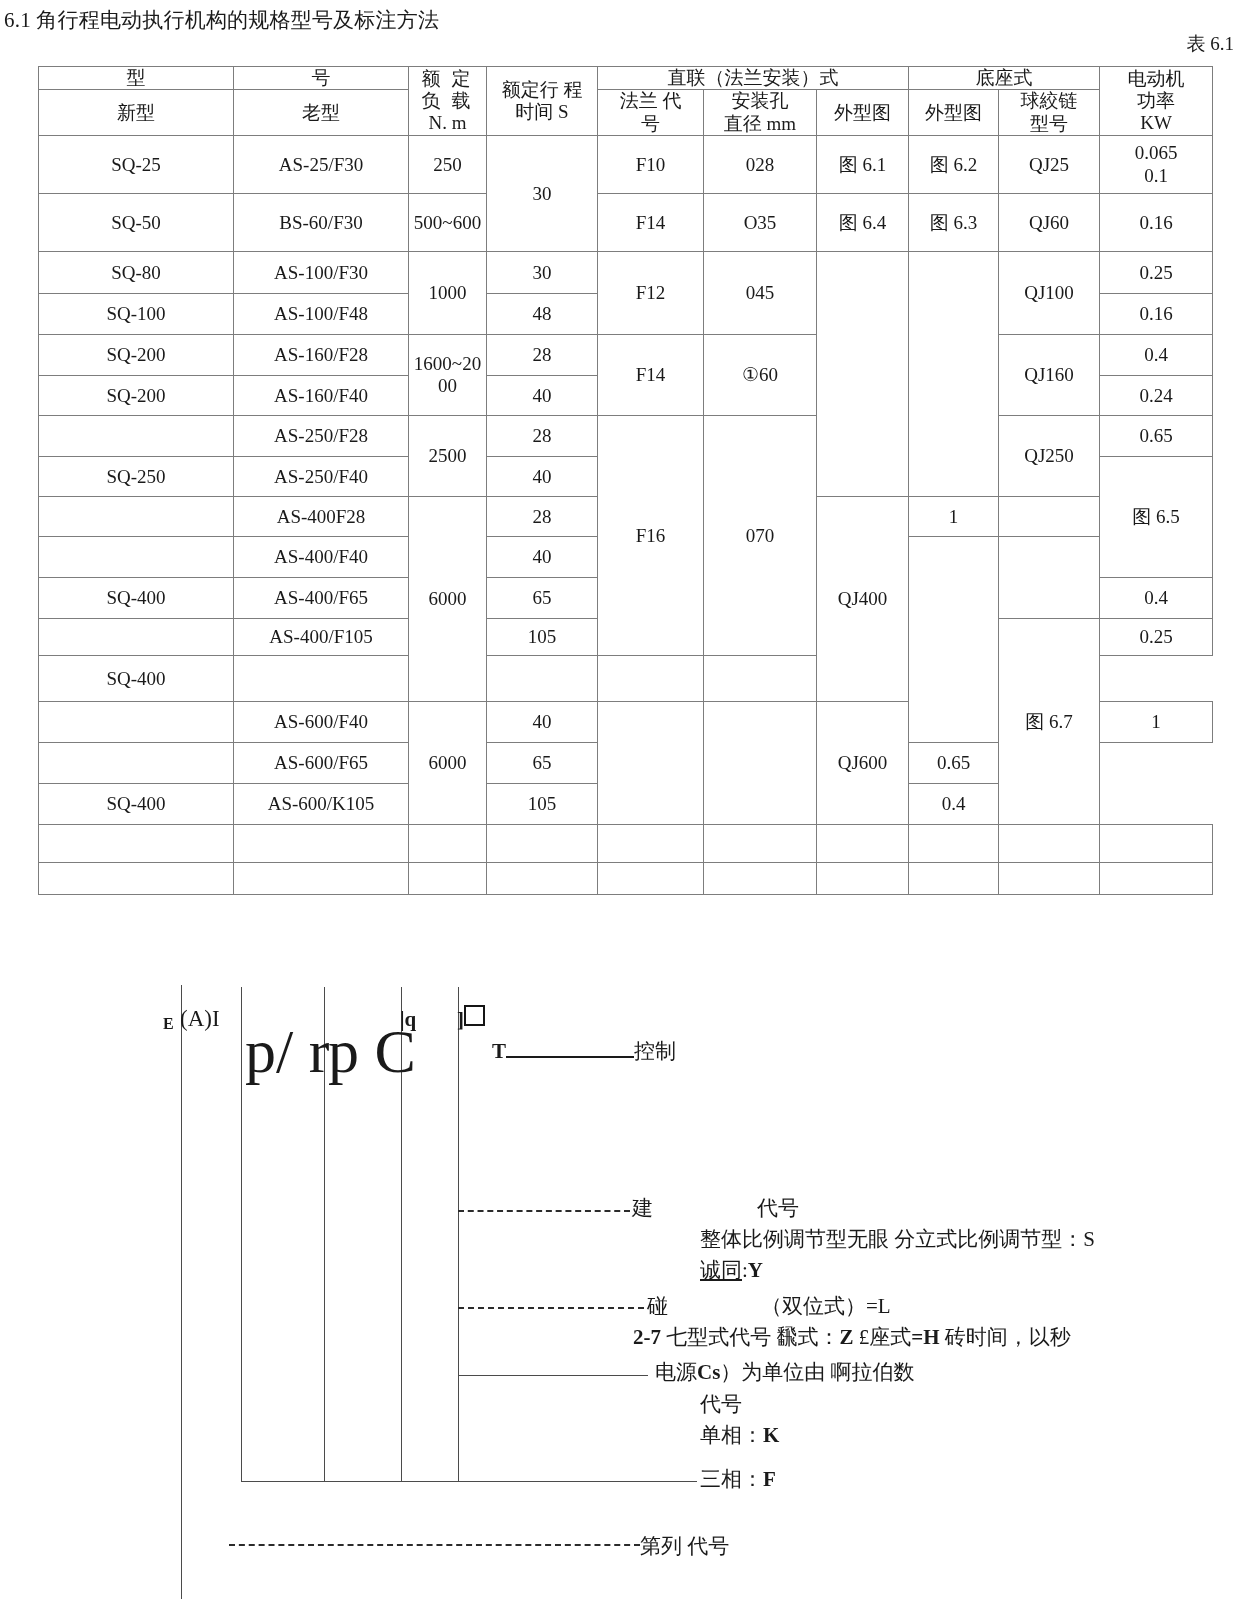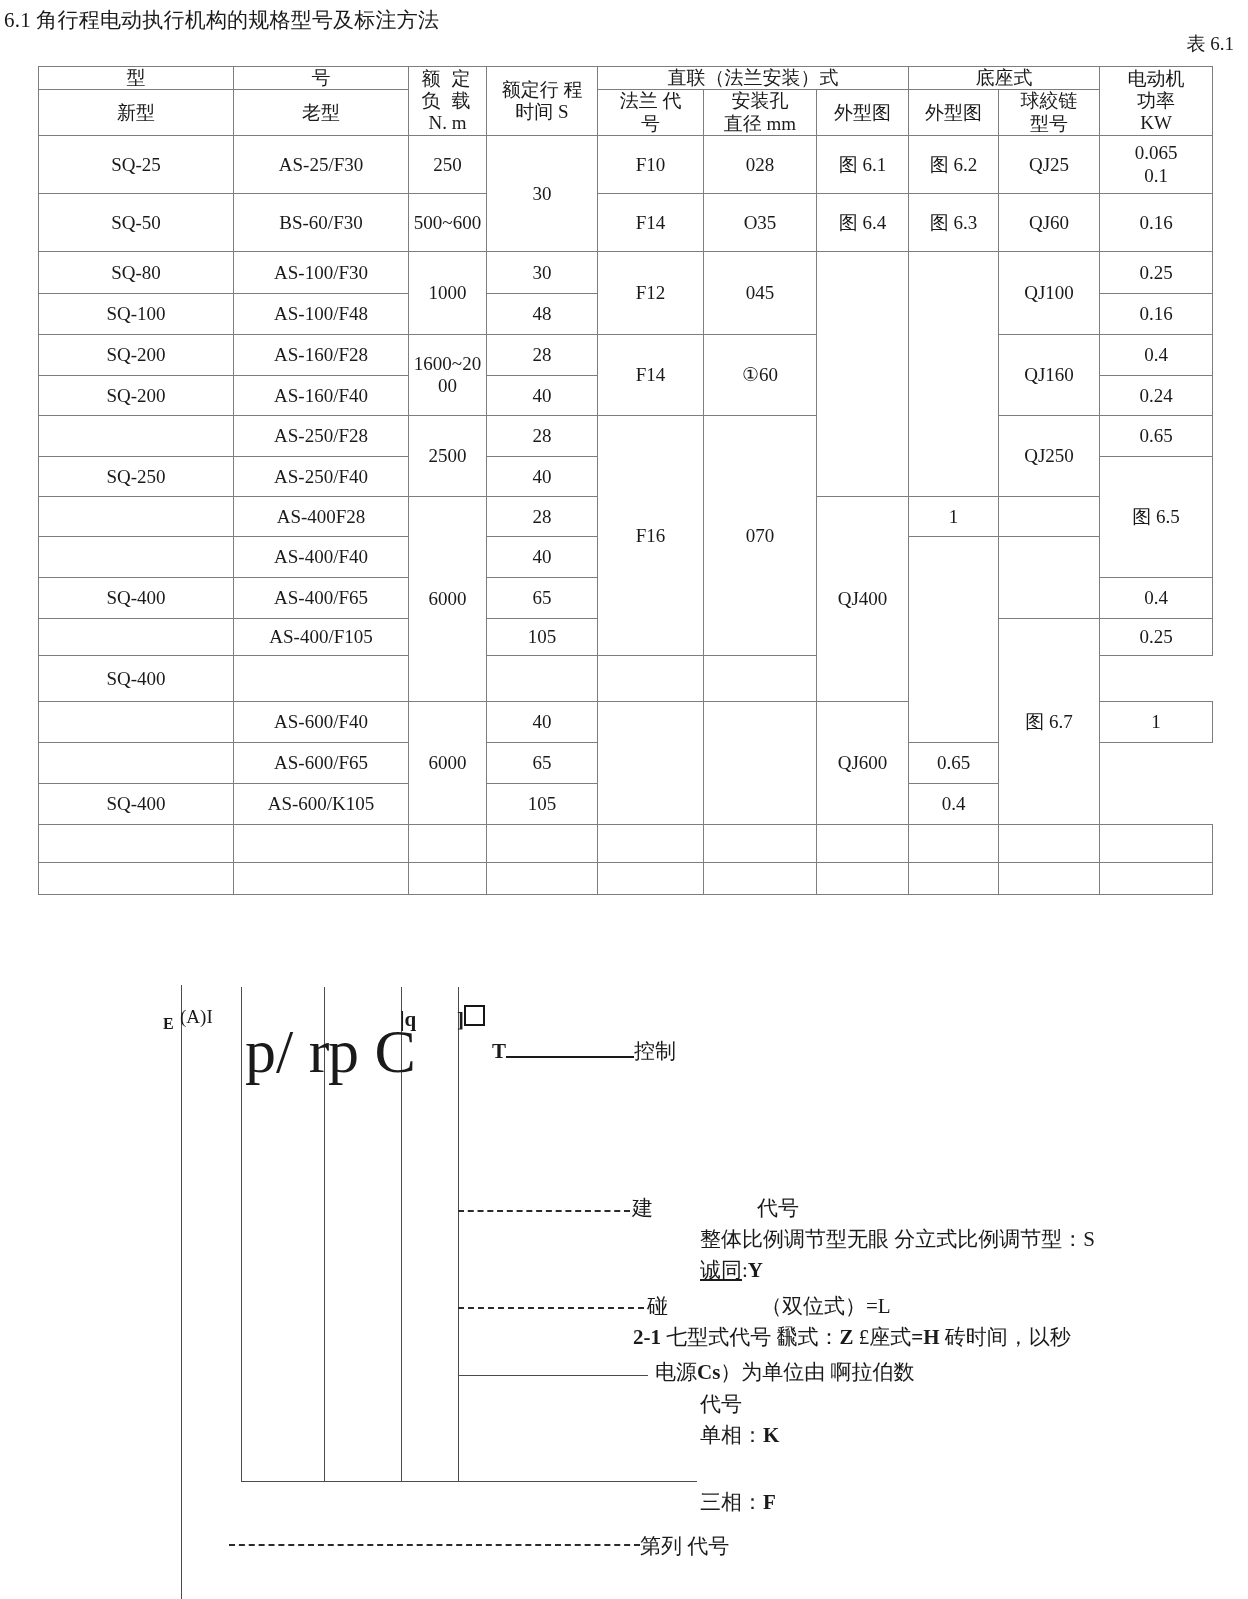--- a/index.html
+++ b/index.html
@@ -87,21 +87,21 @@
   }
   .hline.thin-dash {
     border-top: 2.2px dashed #2b2b2b;
   }
   .code-lab {
     position: absolute;
     font-family: "Liberation Serif", "DejaVu Serif", serif;
     white-space: nowrap;
   }
   .lab-e { font-size: 16px; font-weight: bold; }
-  .lab-ai { font-size: 19px; }
+  .lab-ai { font-size: 23px; }
   .lab-big { font-size: 62px; line-height: 0.93; }
   .lab-q { font-size: 21px; font-weight: bold; }
   .lab-brk { font-size: 21px; font-weight: bold; }
   .box-glyph {
     display: inline-block;
     width: 17px;
     height: 17px;
     border: 2.2px solid #151515;
     vertical-align: 1px;
   }
@@ -399,21 +399,21 @@
   </div>
 
   <div class="note" style="left:632px; top:219px;">建</div>
   <div class="note" style="left:757px; top:219px;">代号</div>
   <div class="note" style="left:700px; top:250px;">整体比例调节型无眼 分立式比例调节型：S</div>
   <div class="note" style="left:700px; top:281px;"><span class="uw">诚同</span>:<b>Y</b></div>
 
   <div class="note" style="left:647px; top:317px;">碰</div>
   <div class="note" style="left:761px; top:317px;">（双位式）=L</div>
 
-  <div class="note" style="left:633px; top:348px;"><b>2-1</b> 七型式代号 飜式：<b>Z</b> £座式<b>=H</b> 砖时间，以秒</div>
+  <div class="note" style="left:633px; top:348px;"><b>2-7</b> 七型式代号 飜式：<b>Z</b> £座式<b>=H</b> 砖时间，以秒</div>
   <div class="note" style="left:655px; top:383px;">电源<b>Cs</b>）为单位由 啊拉伯数</div>
 
   <div class="note" style="left:700px; top:415px;">代号</div>
   <div class="note" style="left:700px; top:446px;">单相：<b>K</b></div>
-  <div class="note" style="left:700px; top:490px;margin-top:23px;">三相：<b>F</b></div>
+  <div class="note" style="left:700px; top:490px;">三相：<b>F</b></div>
 
   <div class="note" style="left:640px; top:557px;">第列 代号</div>
 </div>
 
 </body></html>

